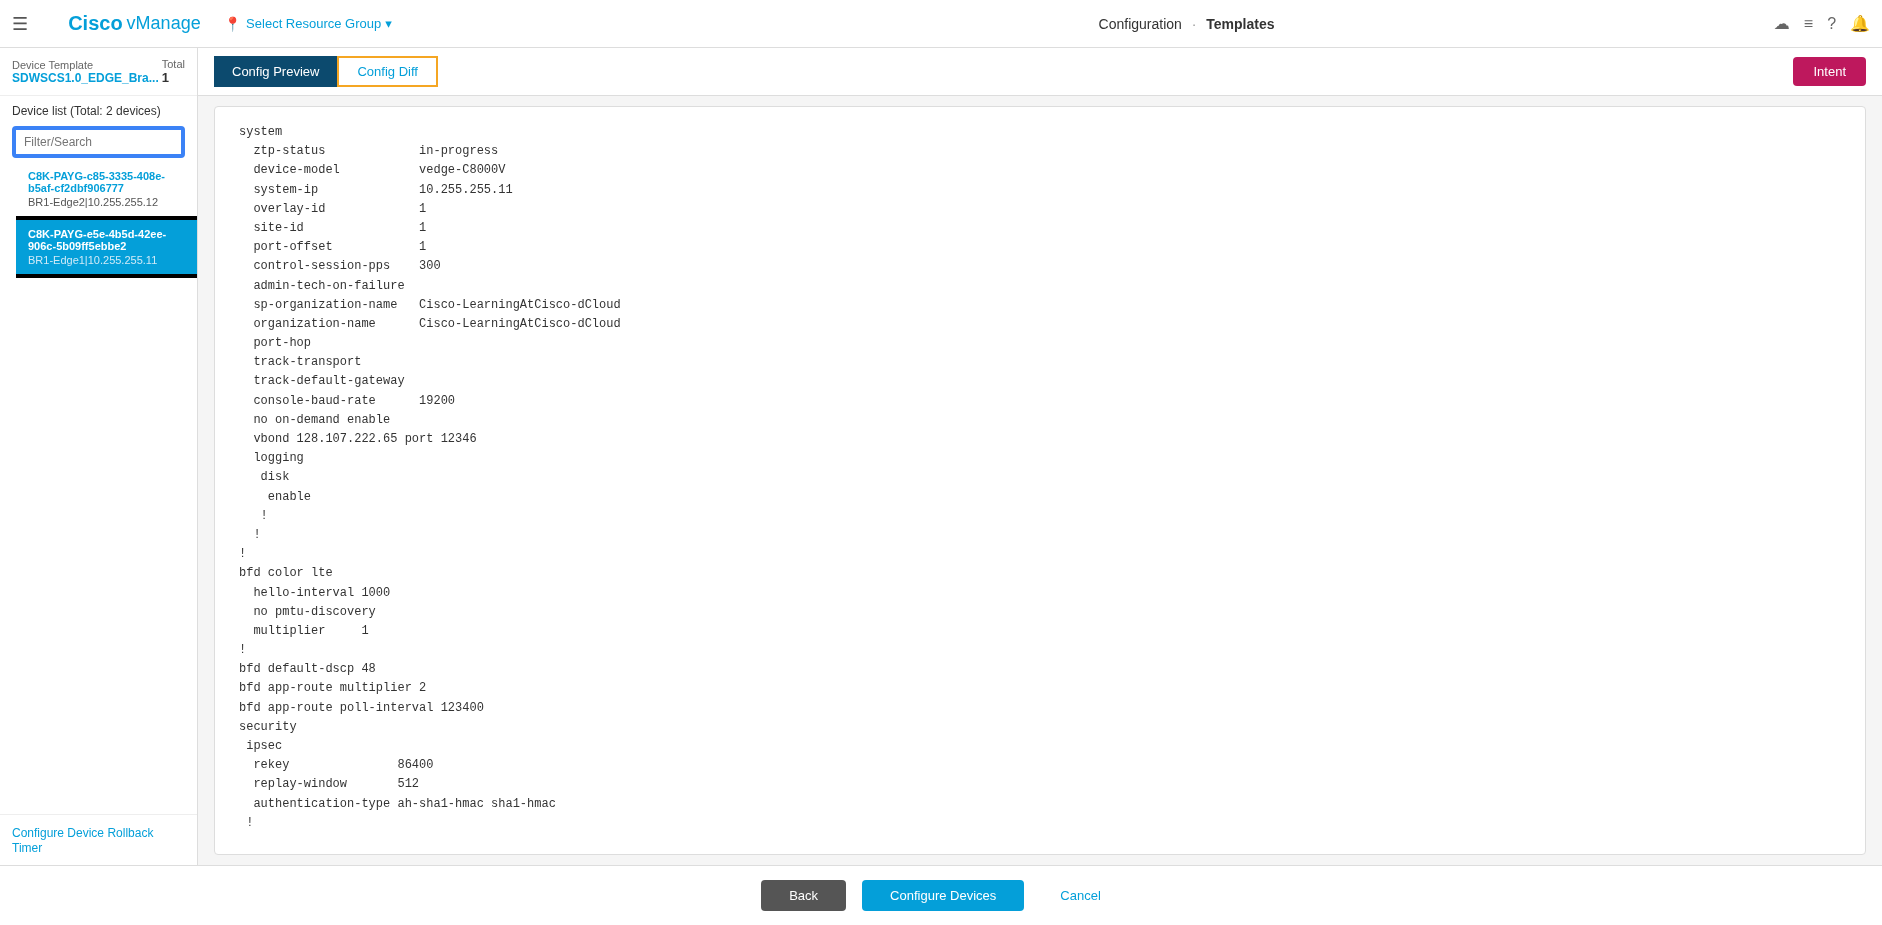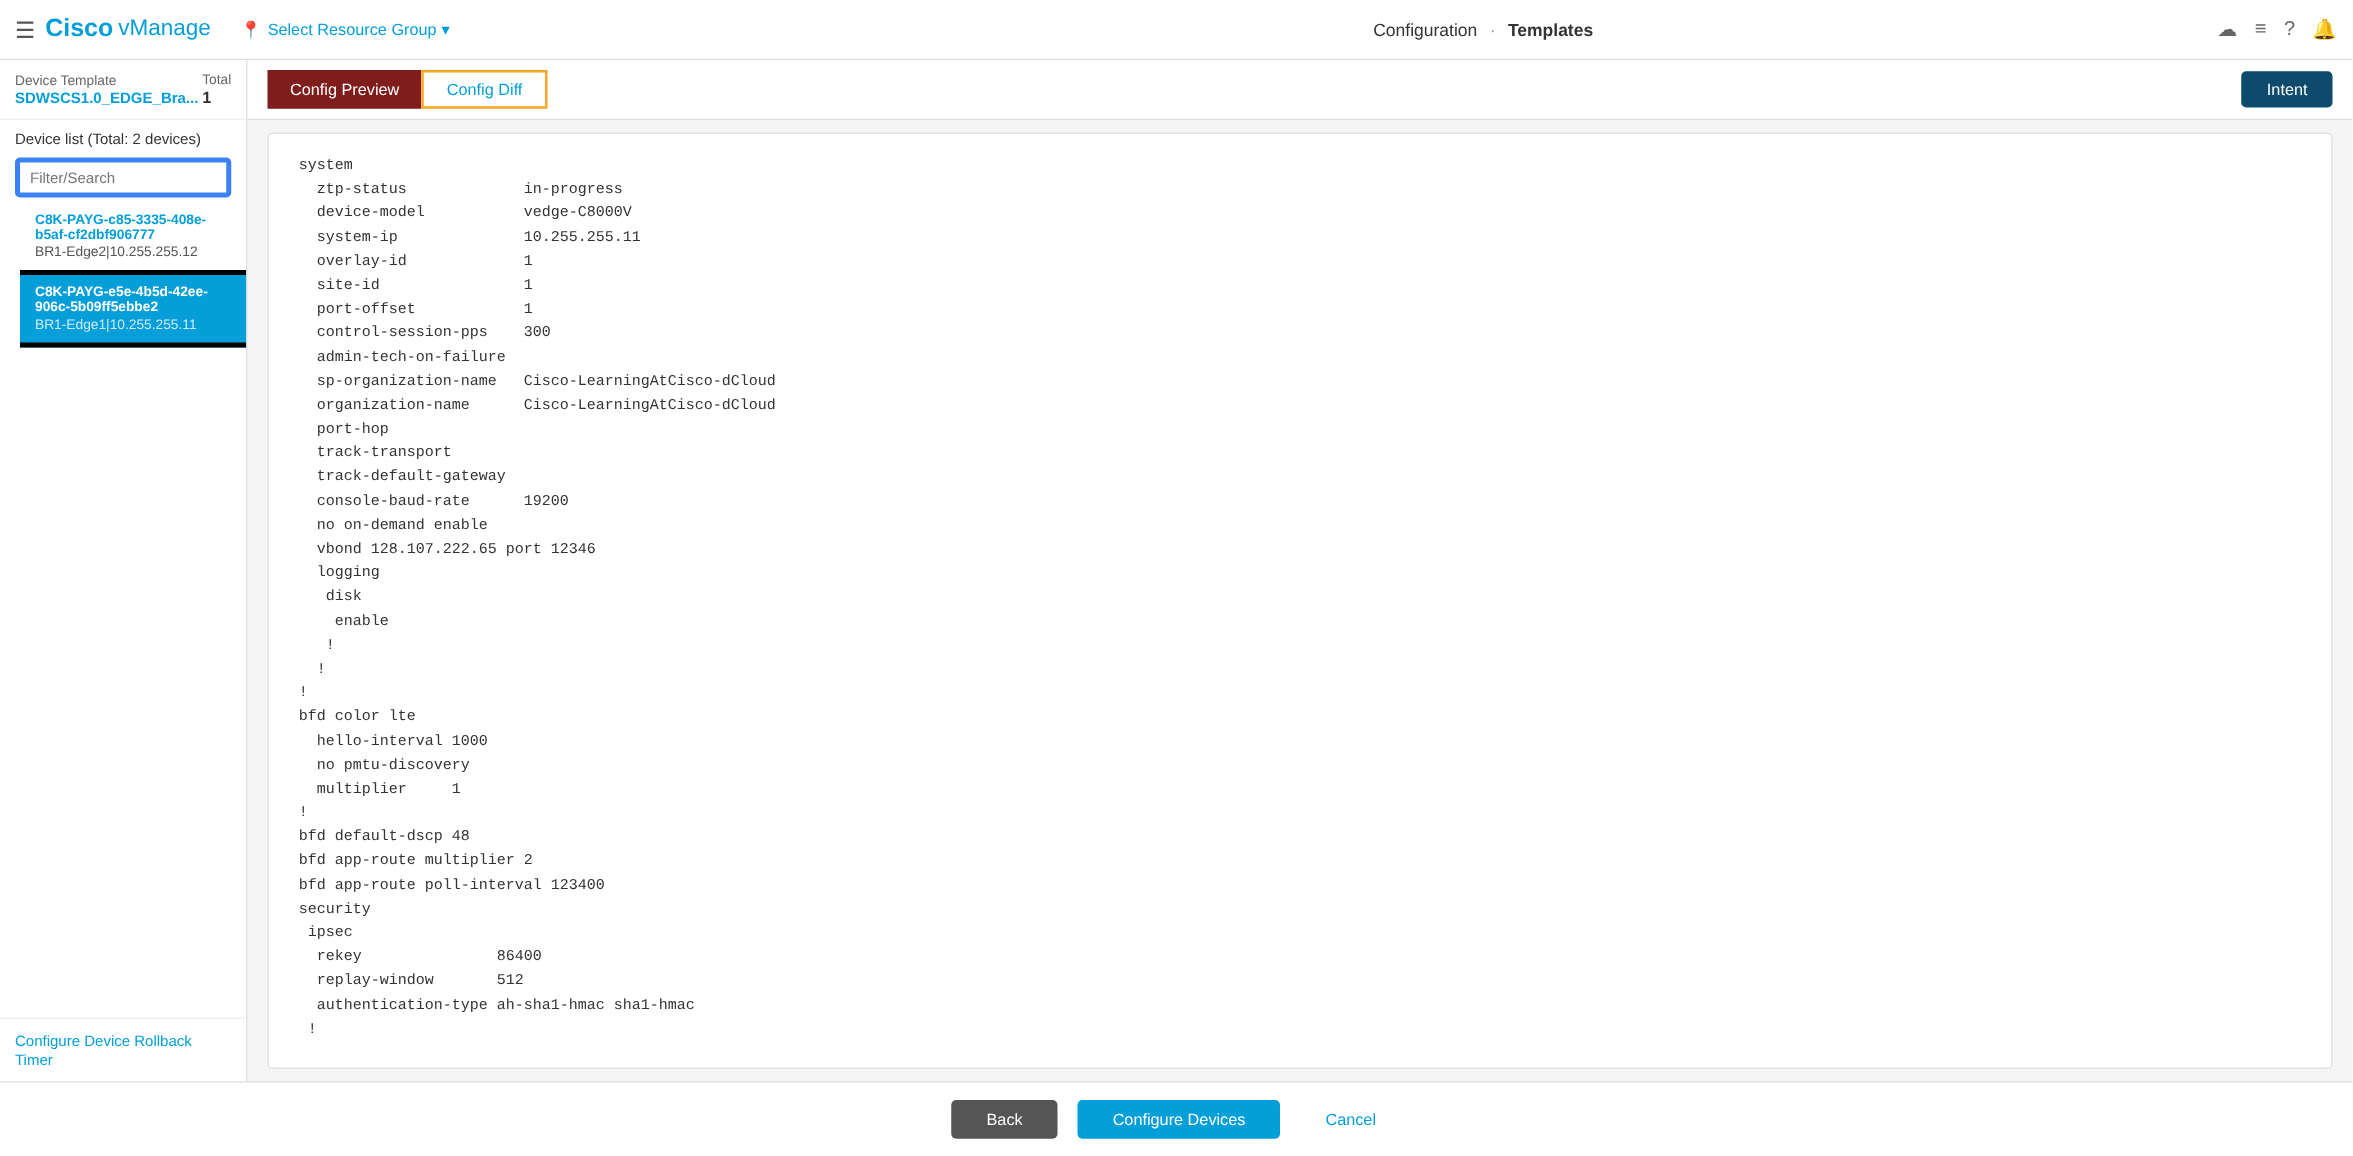--- a/index.html
+++ b/index.html
@@ -5,21 +5,21 @@
     * { box-sizing: border-box; margin: 0; padding: 0; }
     body { font-family: 'Arial', sans-serif; font-size: 13px; background: #f5f5f5; color: #333; height: 925px; overflow: hidden; display: flex; flex-direction: column; }
 
     
     .top-nav {
       display: flex; align-items: center; background: #fff; border-bottom: 1px solid #ddd;
       height: 48px; padding: 0 12px; flex-shrink: 0;
     }
     .top-nav-left { display: flex; align-items: center; gap: 8px; flex: 1; }
     .hamburger-icon { font-size: 18px; color: #555; cursor: pointer; }
-    .brand-logo { display: flex; align-items: flex-start; gap: 4px; }
+    .brand-logo { display: flex; align-items: center; gap: 4px; margin-left: 32px; }
     .brand-cisco { color: #049fd9; font-size: 20px; font-weight: 700; }
     .brand-vmanage { color: #049fd9; font-size: 18px; font-weight: 400; }
     .resource-group { display: flex; align-items: center; gap: 4px; color: #049fd9; font-size: 13px; cursor: pointer; margin-left: 16px; }
     .resource-group .location-icon { font-size: 14px; }
     .top-nav-center { flex: 2; text-align: center; color: #333; font-size: 14px; }
     .top-nav-center span.dot { margin: 0 6px; color: #999; }
     .top-nav-center span.bold { font-weight: 600; }
     .top-nav-right { display: flex; align-items: center; gap: 14px; color: #666; font-size: 16px; }
     .top-nav-right span { cursor: pointer; }
 
@@ -66,24 +66,24 @@
     .tabs { display: flex; gap: 0; }
     .tab-btn {
       padding: 6px 18px; font-size: 13px; cursor: pointer; border: none;
       background: transparent; color: #049fd9; font-weight: 500;
     }
     .tab-btn.active-tab {
       background: #fff; color: #049fd9;
       border: 2px solid #f5a623; outline: none;
     }
     .tab-btn:not(.active-tab) {
-      background: #7f1d1d; color: #fff; border: none;
+      background: #0c4a6e; color: #fff; border: none;
     }
     .intent-btn {
-      background: #0c4a6e; color: #fff; border: none; border-radius: 4px;
+      background: #be185d; color: #fff; border: none; border-radius: 4px;
       padding: 7px 20px; font-size: 13px; cursor: pointer; font-weight: 500;
     }
 
     
     .config-area {
       flex: 1; overflow-y: auto; background: #fff;
       margin: 10px 16px; border: 1px solid #ddd; border-radius: 4px;
       padding: 16px 24px; font-family: Liberation Mono, monospace; font-size: 12px;
       line-height: 1.6; color: #333;
     }

